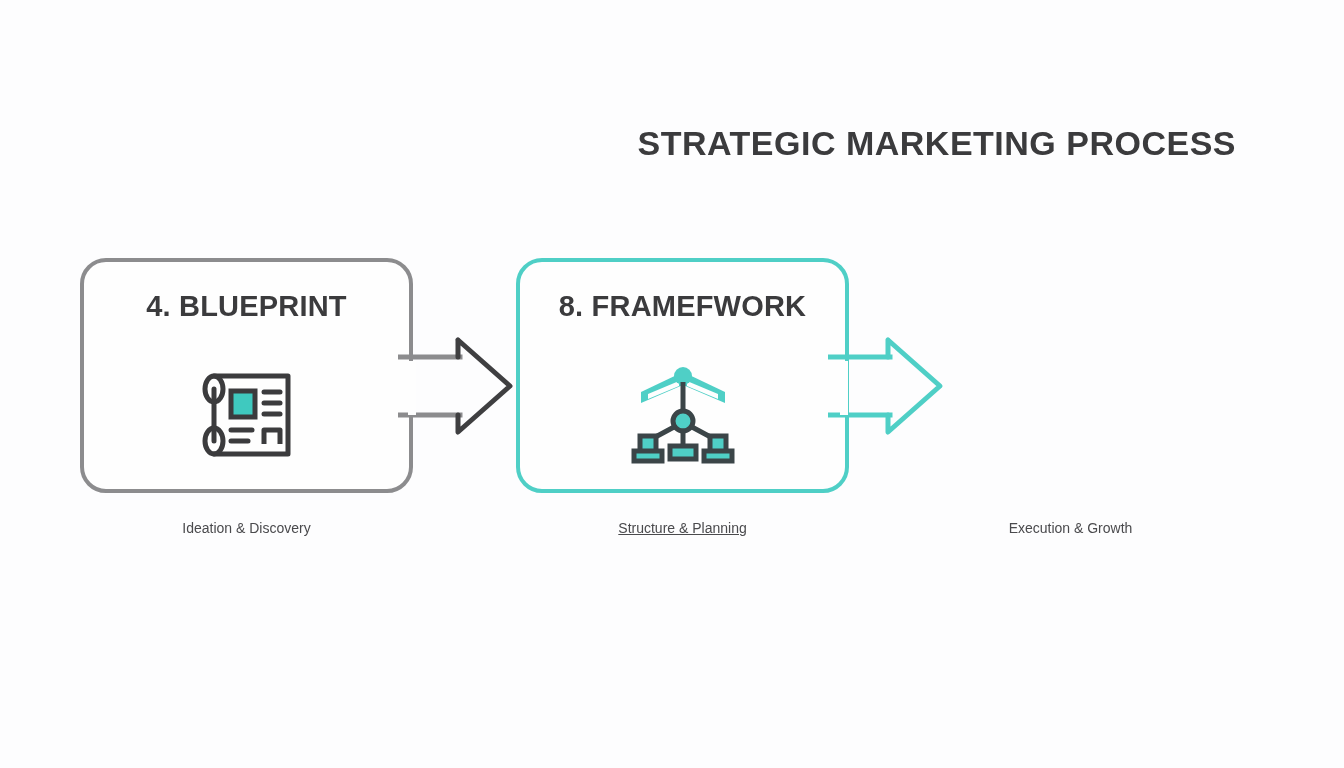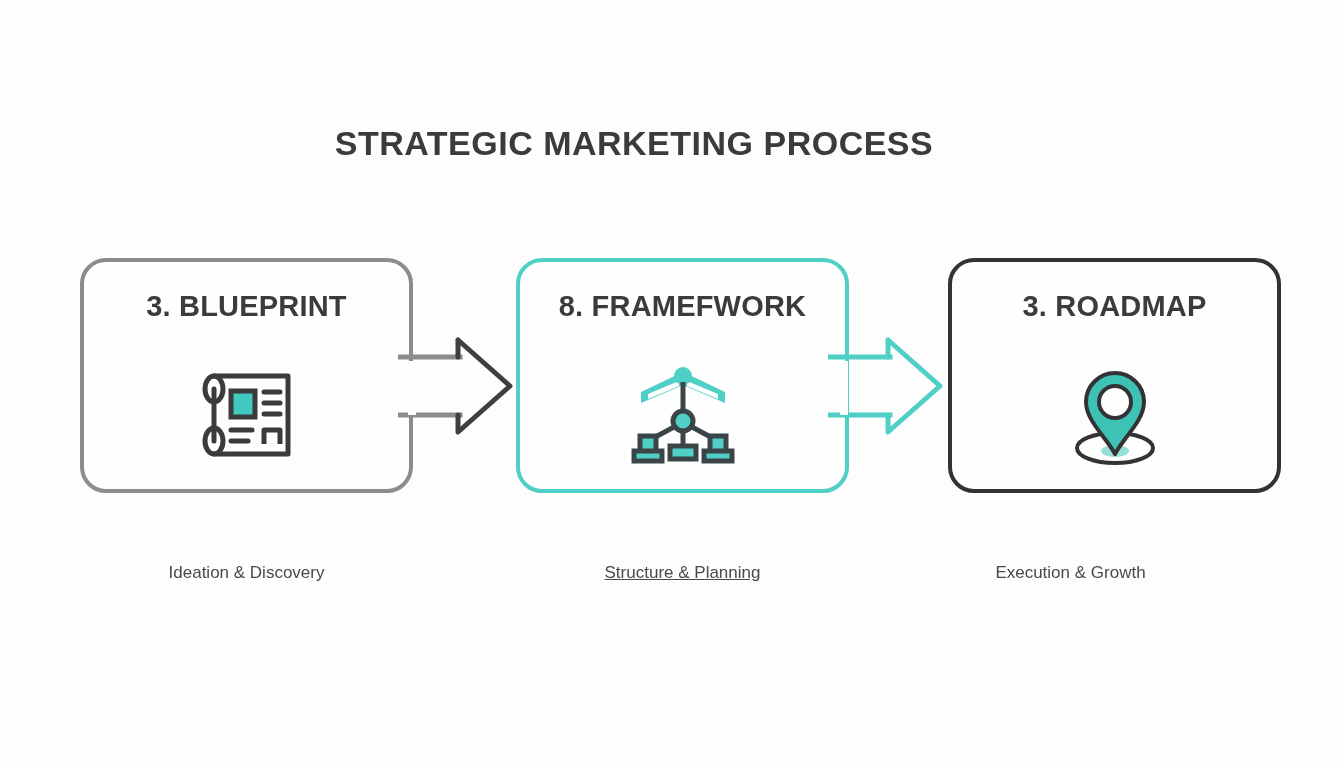--- a/index.html
+++ b/index.html
@@ -17,23 +17,23 @@
 
   .canvas {
     position: absolute;
     inset: 0;
   }
 
   
   .page-title {
     position: absolute;
     top: 124px;
-    left: 16px;
+    left: 0;
     width: 1236px;
-    text-align: center;
+    text-align: right;
     font-size: 34px;
     font-weight: bold;
     letter-spacing: 0.5px;
     color: #3b3b3d;
     font-family: "Liberation Sans", sans-serif;
     white-space: nowrap;
   }
 
   
   .card {
@@ -71,25 +71,24 @@
     width: 118px;
     height: 110px;
   }
 
   
   .caption {
     position: absolute;
     top: 520px;
     width: 333px;
     text-align: center;
-    font-size: 17px;
+    font-size: 14px;
     color: #4a4a4d;
     font-family: "Liberation Sans", sans-serif;
     white-space: nowrap;
-    margin-top: 43px;
   }
   .caption-1 { left: 80px; }
   .caption-2 { left: 516px; text-decoration: underline; }
   .caption-3 { left: 904px; }
 
   
   .arrow {
     position: absolute;
     top: 330px;
     width: 122px;
@@ -106,21 +105,21 @@
   }
 </style>
 </head>
 <body>
 
 <div class="canvas">
 
   <div class="page-title">STRATEGIC MARKETING PROCESS</div>
 
   <div class="card card-1">
-    <div class="card-title">3. BLUEPRINT</div>
+    <div class="card-title">4. BLUEPRINT</div>
 
     <div class="card-icon">
       <svg viewBox="0 0 118 110" width="118" height="110" aria-hidden="true">
         <g fill="none" stroke="#3b3b3d" stroke-width="5" stroke-linecap="round" stroke-linejoin="round">
 
           <path d="M26 18 H100 V96 H26"></path>
 
           <path d="M26 18 a9 13 0 0 0 0 26 a9 13 0 0 0 0 -26 Z"></path>
 
           <path d="M26 70 a9 13 0 0 0 0 26 a9 13 0 0 0 0 -26"></path>
@@ -171,40 +170,20 @@
         <rect x="10" y="93" width="28" height="10" fill="#4fcfc6" stroke="#3b4548" stroke-width="5"></rect>
 
         <rect x="46" y="88" width="26" height="13" fill="#4fcfc6" stroke="#3b4548" stroke-width="5"></rect>
 
         <rect x="86" y="78" width="16" height="18" fill="#4fcfc6" stroke="#3b4548" stroke-width="5"></rect>
         <rect x="80" y="93" width="28" height="10" fill="#4fcfc6" stroke="#3b4548" stroke-width="5"></rect>
       </svg>
     </div>
   </div>
 
-  <div class="card card-3">
-    <div class="card-title">3. ROADMAP</div>
-
-    <div class="card-icon">
-      <svg viewBox="0 0 118 110" width="118" height="110" aria-hidden="true">
-
-        <ellipse cx="59" cy="90" rx="38" ry="15" fill="none" stroke="#333336" stroke-width="4"></ellipse>
-
-        <ellipse cx="59" cy="93" rx="14" ry="6" fill="#3fc2b6" opacity="0.55"></ellipse>
-
-        <path d="M59 15
-                 a29 29 0 0 1 29 29
-                 c0 19 -21 36 -29 52
-                 c-8 -16 -29 -33 -29 -52
-                 a29 29 0 0 1 29 -29 Z" fill="#3fc2b6" stroke="#333336" stroke-width="4" stroke-linejoin="round"></path>
-
-        <circle cx="59" cy="44" r="16" fill="#fefefe" stroke="#333336" stroke-width="4"></circle>
-      </svg>
-    </div>
-  </div>
 
   <div class="arrow arrow-1">
     <svg viewBox="0 0 122 112" width="122" height="112" aria-hidden="true">
 
       <path d="M0 27 H62" stroke="#8c8c8e" stroke-width="5" fill="none" stroke-linecap="square"></path>
       <path d="M0 85 H62" stroke="#8c8c8e" stroke-width="5" fill="none" stroke-linecap="square"></path>
 
       <path d="M60 10 L60 27 M60 10 L112 56 L60 102 L60 85" stroke="#3f3f41" stroke-width="5" fill="none" stroke-linejoin="round" stroke-linecap="round"></path>
     </svg>
   </div>

